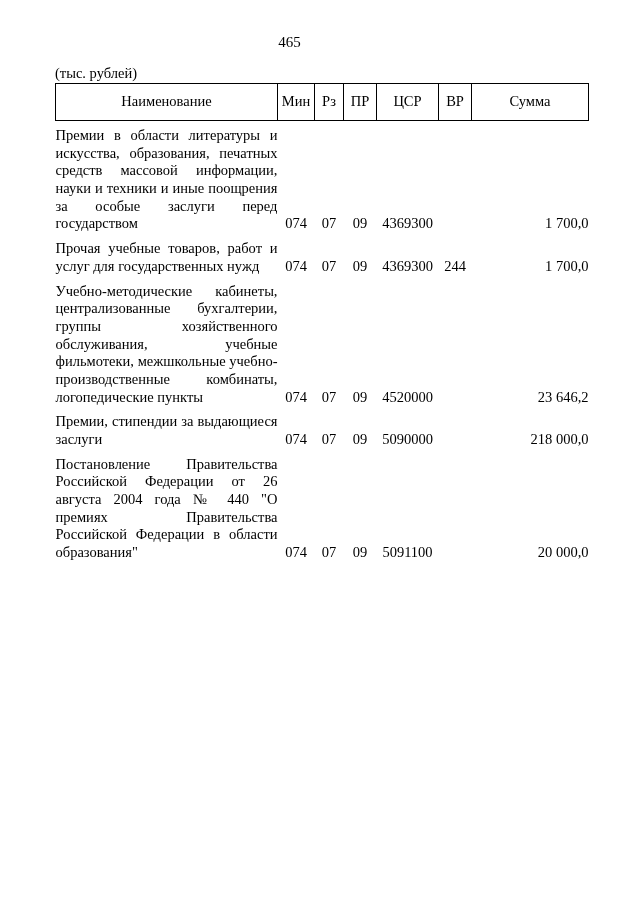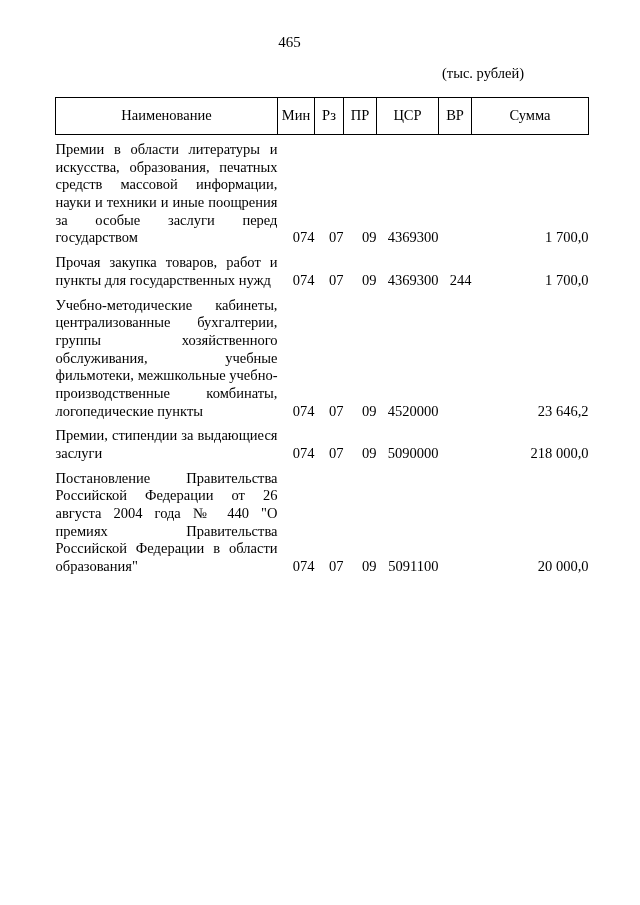--- a/index.html
+++ b/index.html
@@ -16,23 +16,22 @@
     color: #000000;
     font-family: "Liberation Serif", "DejaVu Serif", serif;
     padding: 34px 52px 40px 55px;
   }
   .page-number {
     text-align: center;
     font-size: 15px;
     margin-bottom: 14px;
   }
   .units-note {
-    text-align: right;
     font-size: 14.5px;
-    margin-bottom: 15px;
+    margin-bottom: 1px;
   }
   table.budget {
     width: 100%;
     border-collapse: collapse;
     table-layout: fixed;
     font-size: 14.5px;
     line-height: 1.22;
   }
   table.budget thead th {
     border: 1.4px solid #000;
@@ -52,21 +51,21 @@
 
   table.budget tbody td {
     vertical-align: bottom;
     padding: 6px 0 1px 0;
   }
   td.cell-name {
     text-align: justify;
     padding-right: 8px;
   }
   td.cell-min, td.cell-rz, td.cell-pr, td.cell-csr, td.cell-vr {
-    text-align: right;
+    text-align: center;
     white-space: nowrap;
   }
   td.cell-sum {
     text-align: right;
     white-space: nowrap;
   }
 </style>
 </head>
 <body>
 
@@ -101,21 +100,21 @@
         <tr>
           <td class="cell-name">Премии в области литературы и искусства, образования, печатных средств массовой информации, науки и техники и иные поощрения за особые заслуги перед государством</td>
           <td class="cell-min">074</td>
           <td class="cell-rz">07</td>
           <td class="cell-pr">09</td>
           <td class="cell-csr">4369300</td>
           <td class="cell-vr"></td>
           <td class="cell-sum">1 700,0</td>
         </tr>
         <tr>
-          <td class="cell-name">Прочая закупка товаров, работ и пункты для государственных нужд</td>
+          <td class="cell-name">Прочая учебные товаров, работ и услуг для государственных нужд</td>
           <td class="cell-min">074</td>
           <td class="cell-rz">07</td>
           <td class="cell-pr">09</td>
           <td class="cell-csr">4369300</td>
           <td class="cell-vr">244</td>
           <td class="cell-sum">1 700,0</td>
         </tr>
         <tr>
           <td class="cell-name">Учебно-методические кабинеты, централизованные бухгалтерии, группы хозяйственного обслуживания, учебные фильмотеки, межшкольные учебно-производственные комбинаты, логопедические пункты</td>
           <td class="cell-min">074</td>

